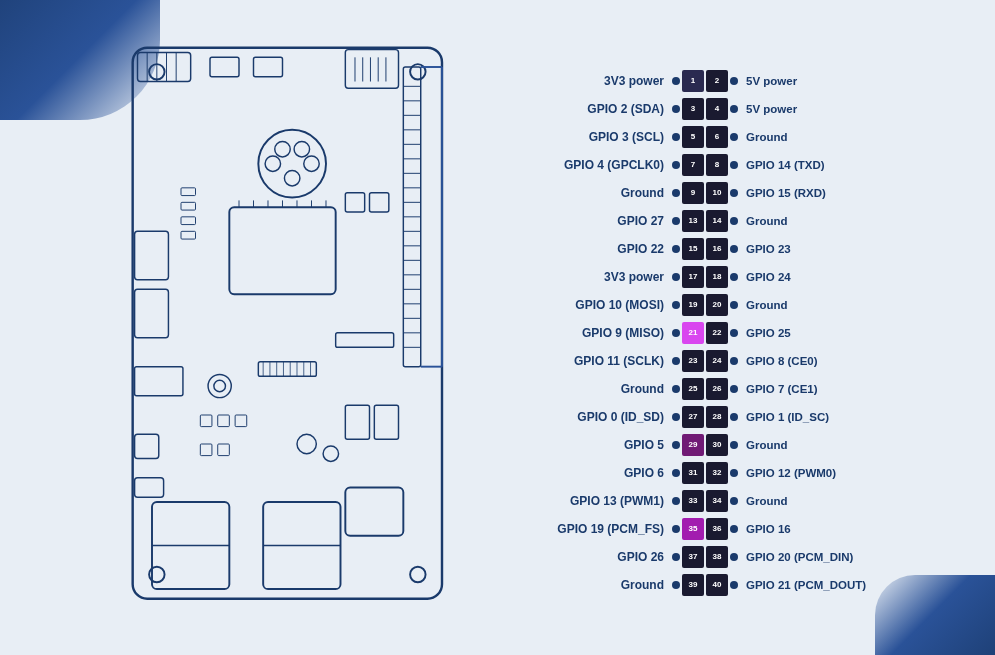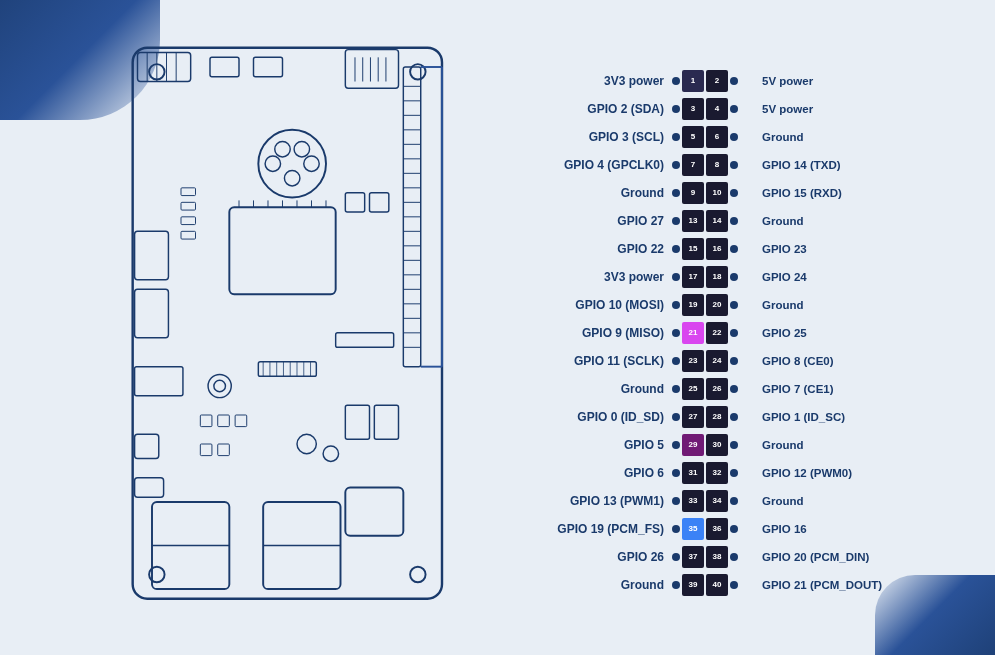--- a/index.html
+++ b/index.html
@@ -119,21 +119,21 @@
       background: #1a3a6b;
       margin-left: 2px;
     }
 
     .gpio-label-right {
       width: 160px;
       text-align: left;
       font-size: 11.5px;
       font-weight: 700;
       color: #1a3a6b;
-      padding-left: 24px;
+      padding-left: 8px;
     }
 
     .pin-pair {
       display: flex;
       gap: 2px;
     }
 
     .pin-box {
       width: 22px;
       height: 22px;
@@ -440,21 +440,21 @@
       <div class="pin-box" style="background:#1a1a30">33</div>
       <div class="pin-box" style="background:#1a1a30">34</div>
     </div>
     <span class="gpio-dot-right"></span>
     <span class="gpio-label-right">Ground</span>
   </div>
         <div class="gpio-row">
     <span class="gpio-label-left">GPIO 19 (PCM_FS)</span>
     <span class="gpio-dot-left"></span>
     <div class="pin-pair">
-      <div class="pin-box" style="background:#3b82f6">35</div>
+      <div class="pin-box" style="background:#a21caf">35</div>
       <div class="pin-box" style="background:#1a1a30">36</div>
     </div>
     <span class="gpio-dot-right"></span>
     <span class="gpio-label-right">GPIO 16</span>
   </div>
         <div class="gpio-row">
     <span class="gpio-label-left">GPIO 26</span>
     <span class="gpio-dot-left"></span>
     <div class="pin-pair">
       <div class="pin-box" style="background:#1a1a30">37</div>

